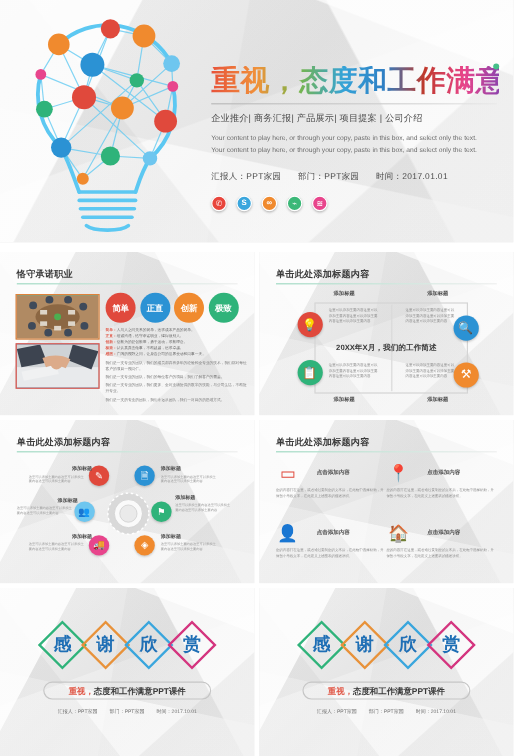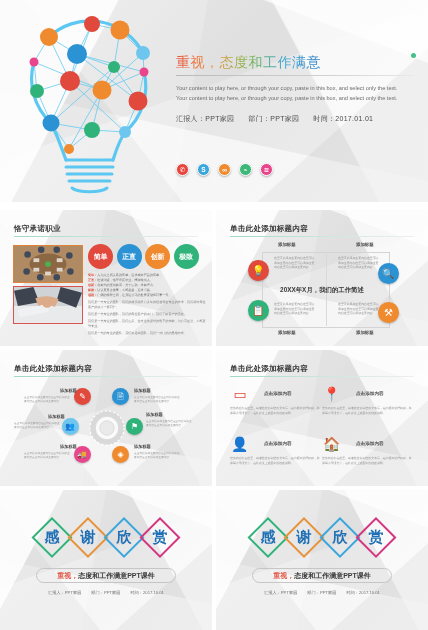--- a/index.html
+++ b/index.html
@@ -34,21 +34,21 @@
   .slide > * { position:relative; z-index:2; }
 
   
   #slide-hero { left:0; top:0; width:428px; height:202px; }
 
   .bulb-wrap { position:absolute; left:14px; top:10px; width:160px; height:185px; }
   .bulb-svg { width:100%; height:100%; display:block; }
 
   .hero-text { position:absolute; left:176px; top:55px; width:240px; }
   .hero-title {
-    font-size:14px; font-weight:normal; letter-spacing:.5px;
+    font-size:24px; font-weight:bold; letter-spacing:.5px;
     line-height:1.1; white-space:nowrap;
     background:linear-gradient(90deg,#e8533a 0%,#f0923a 16%,#7ab648 30%,#35a3d8 46%,#2f7fc4 60%,#c0392b 74%,#e8458c 88%,#8e44ad 100%);
     -webkit-background-clip:text; background-clip:text;
     -webkit-text-fill-color:transparent; color:transparent;
   }
   .hero-rule { margin-top:5px; height:1px; width:238px;
      background:linear-gradient(90deg,#b9b9b9 0%,#cfcfcf 60%,#e9e9e9 100%); }
   .hero-rule-dot { position:absolute; right:0; top:-2px; width:5px; height:5px;
      border-radius:50%; background:#46c08a; }
   .hero-sub { margin-top:7px; font-size:7.6px; color:#4a4a4a; letter-spacing:.2px; }
@@ -200,20 +200,21 @@
             <circle cx="55" cy="139" r="5" fill="#f08a2e"></circle>
           </g>
       </svg>
     </div>
 
     <div class="hero-text">
       <div class="hero-title">重视，态度和工作满意</div>
       <div class="hero-rule">
         <span class="hero-rule-dot"></span>
       </div>
+      <div class="hero-sub">企业推介| 商务汇报| 产品展示| 项目提案 | 公司介绍</div>
       <div class="hero-body">Your content to play here, or through your copy, paste in this box, and select only the text. Your content to play here, or through your copy, paste in this box, and select only the text.</div>
       <div class="hero-meta">
         <span>汇报人：PPT家园</span>
         <span>部门：PPT家园</span>
         <span>时间：2017.01.01</span>
       </div>
       <div class="hero-icons" id="hero-social">
           <div class="soc" style="background: rgb(232, 69, 60);">✆</div>
           <div class="soc" style="background: rgb(58, 166, 221);">S</div>
           <div class="soc" style="background: rgb(240, 138, 46);">∞</div>

